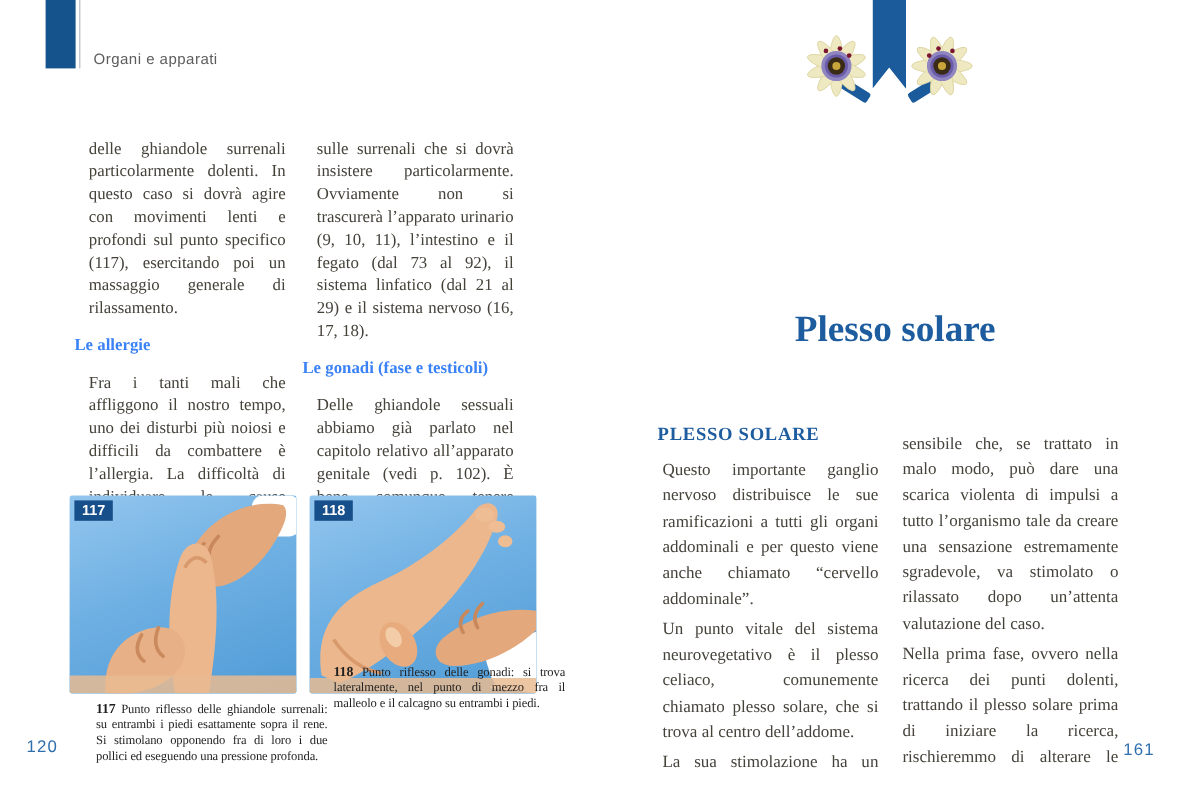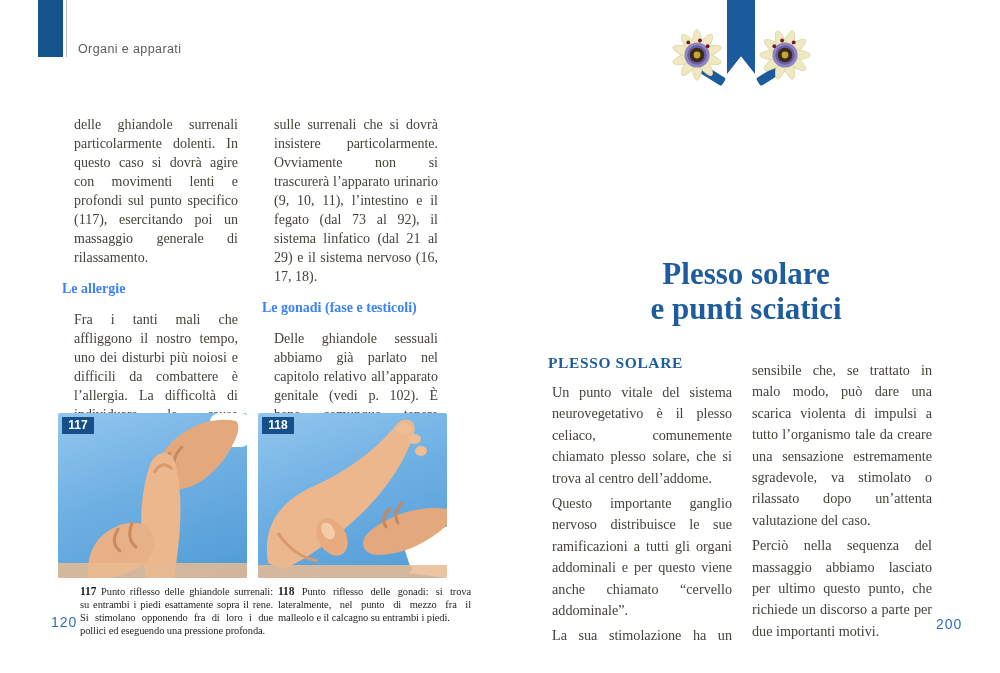--- a/index.html
+++ b/index.html
@@ -21,40 +21,40 @@
   .tail-r{left:94px;top:70px;transform:rotate(-32deg);}
   .flower{position:absolute;width:58px;height:58px;}
   .flower-l{left:6px;top:26px;}
   .flower-r{left:94px;top:26px;}
 
   
   .col{position:absolute;width:188px;font-size:14px;line-height:19px;text-align:justify;}
   .col p{margin:12px;}
   .col .subhead{font-weight:bold;color:#3b82f6;margin:9px 0 4px 0;}
   .lcol1{left:62px;top:103px;}
-  .lcol2{left:262px;top:103px;}
+  .lcol2{left:252px;top:103px;}
 
   
   .figure{position:absolute;width:189px;height:165px;border-radius:2px;overflow:hidden;
           background:linear-gradient(160deg,#93c6ee 0%,#6fb0e3 45%,#4f9bd6 100%);}
   .fig1{left:58px;top:413px;}
   .fig2{left:258px;top:413px;}
   .fig-badge{position:absolute;left:4px;top:4px;min-width:26px;height:17px;padding:0 3px;
              background:#164f89;color:#fff;font-family:"Liberation Sans",sans-serif;
              font-weight:bold;font-size:12px;line-height:17px;text-align:center;}
   .caption{position:absolute;width:193px;font-family:Liberation Serif, serif;
            font-size:10.5px;line-height:13px;color:#1f1f1f;text-align:justify;letter-spacing:-0.1px;margin-left:20px;}
   .cap1{left:60px;top:585px;}
-  .cap2{left:258px;top:585px;}
+  .cap2{left:258px;top:554px;}
   .cap-num{font-weight:bold;font-size:11.5px;}
 
   
   .pagenum{position:absolute;font-family:"Liberation Sans",sans-serif;font-size:14px;
            color:#2f6fae;letter-spacing:1px;}
-  .pn-left{left:22px;top:614px;margin-left:29px;}
+  .pn-left{left:22px;top:614px;}
   .pn-right{left:936px;top:616px;}
 
   
   .chapter-title{position:absolute;left:540px;top:256px;width:412px;text-align:center;
                  color:#1d5c9e;font-weight:bold;font-size:31px;line-height:35px;}
   .section-head{position:absolute;left:548px;top:354px;color:#1d5c9e;font-weight:bold;
                 font-size:15.5px;letter-spacing:.6px;}
   .rcol{position:absolute;width:188px;font-size:14.2px;line-height:21.4px;text-align:justify;}
   .rcol p{margin:4px;}
   .rcol1{left:548px;top:378px;}
@@ -174,33 +174,31 @@
       <span class="cap-num">118</span><span> Punto riflesso delle gonadi: si trova lateralmente, nel punto di mezzo fra il malleolo e il calcagno su entrambi i piedi.</span>
     </div>
 
     <div class="pagenum pn-left">120</div>
   </div>
 
   <div>
 
     <div class="chapter-title">
       <div>Plesso solare</div>
-      <div>e punti sciatici</div>
     </div>
 
     <div class="section-head">PLESSO SOLARE</div>
 
     <div class="rcol rcol1">
+      <p>Questo importante ganglio nervoso distribuisce le sue ramificazioni a tutti gli organi addominali e per questo viene anche chiamato “cervello addominale”.</p>
       <p>Un punto vitale del sistema neurovegetativo è il plesso celiaco, comunemente chiamato plesso solare, che si trova al centro dell’addome.</p>
-      <p>Questo importante ganglio nervoso distribuisce le sue ramificazioni a tutti gli organi addominali e per questo viene anche chiamato “cervello addominale”.</p>
       <p>La sua stimolazione ha un notevole effetto, oltre che su tutti gli organi situati nella parte addominale, anche su tutto il meccanismo del sistema neurovegetativo. Trattandosi di un punto estremamente</p>
     </div>
 
     <div class="rcol rcol2">
       <p>sensibile che, se trattato in malo modo, può dare una scarica violenta di impulsi a tutto l’organismo tale da creare una sensazione estremamente sgradevole, va stimolato o rilassato dopo un’attenta valutazione del caso.</p>
-      <p>Perciò nella sequenza del massaggio abbiamo lasciato per ultimo questo punto, che richiede un discorso a parte per due importanti motivi.</p>
       <p>Nella prima fase, ovvero nella ricerca dei punti dolenti, trattando il plesso solare prima di iniziare la ricerca, rischieremmo di alterare le risposte dell’organismo che risul-</p>
     </div>
 
-    <div class="pagenum pn-right">200</div>
+    <div class="pagenum pn-right">161</div>
   </div>
 
 </div>
 
 </body></html>

